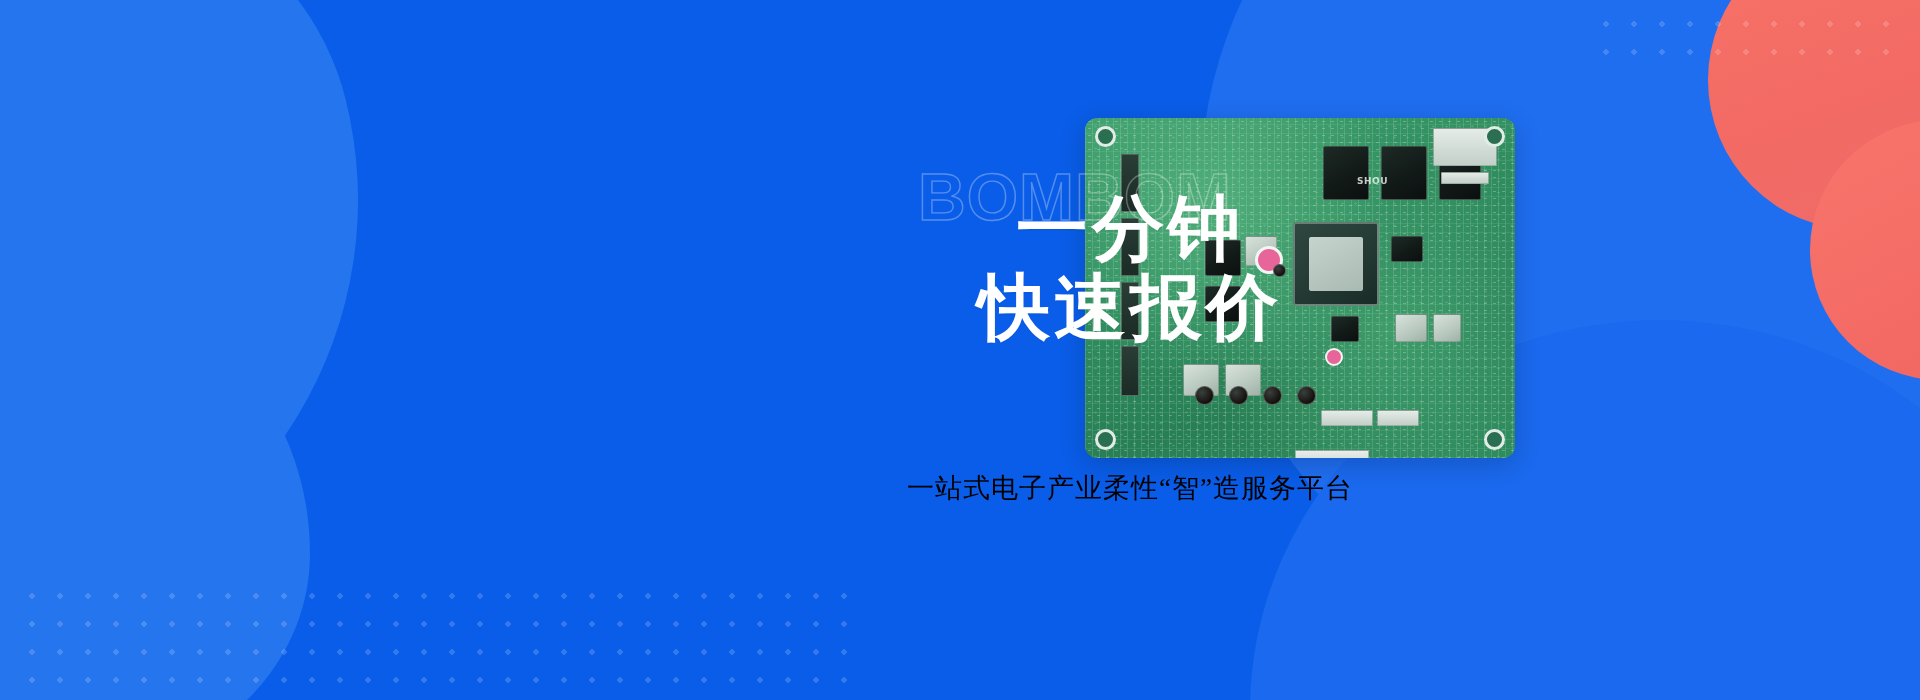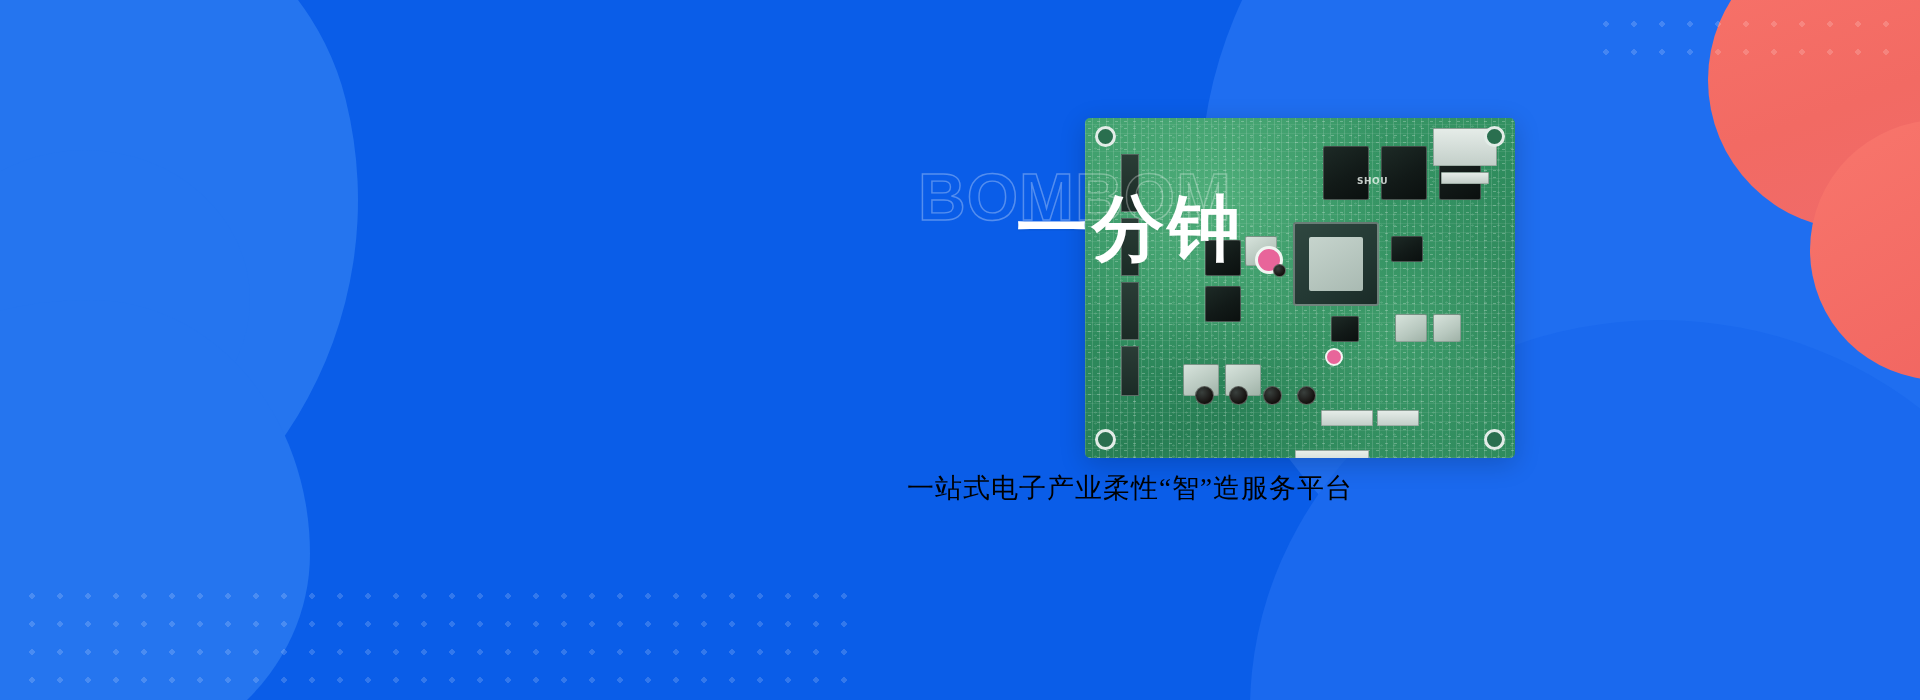--- a/index.html
+++ b/index.html
@@ -189,21 +189,21 @@
   .pcb-wrap {
     position: absolute;
     left: 1085px;
     top: 118px;
     width: 430px;
     height: 340px;
   }
   .pcb {
     position: absolute;
     inset: 0;
-    border-radius: 5px;
+    border-radius: 12px;
     background:
       radial-gradient(circle at 30% 25%, #4fae7a 0%, rgba(79,174,122,0) 45%),
       radial-gradient(circle at 72% 62%, #3e9d6b 0%, rgba(62,157,107,0) 50%),
       linear-gradient(160deg, #3f9f6d 0%, #2f8d5e 40%, #287f55 70%, #2d8a5c 100%);
     box-shadow: 0 6px 26px rgba(0,0,0,0.18);
     overflow: hidden;
   }
   .pcb-traces {
     position: absolute;
     inset: 0;
@@ -368,19 +368,20 @@
       <div class="pcb-edge-bottom" style="left:210px;bottom:-10px;width:72px;height:16px;"></div>
     </div>
   </div>
 
   <div class="content">
 
     <div class="outline-word">BOMBOM</div>
 
     <div class="headline">
       <div class="headline-line l1">一分钟</div>
+      <div class="headline-line l2">快速报价</div>
     </div>
 
 
     <div class="tagline">一站式电子产业柔性“智”造服务平台</div>
 
   </div>
 </div>
 
 </body></html>

